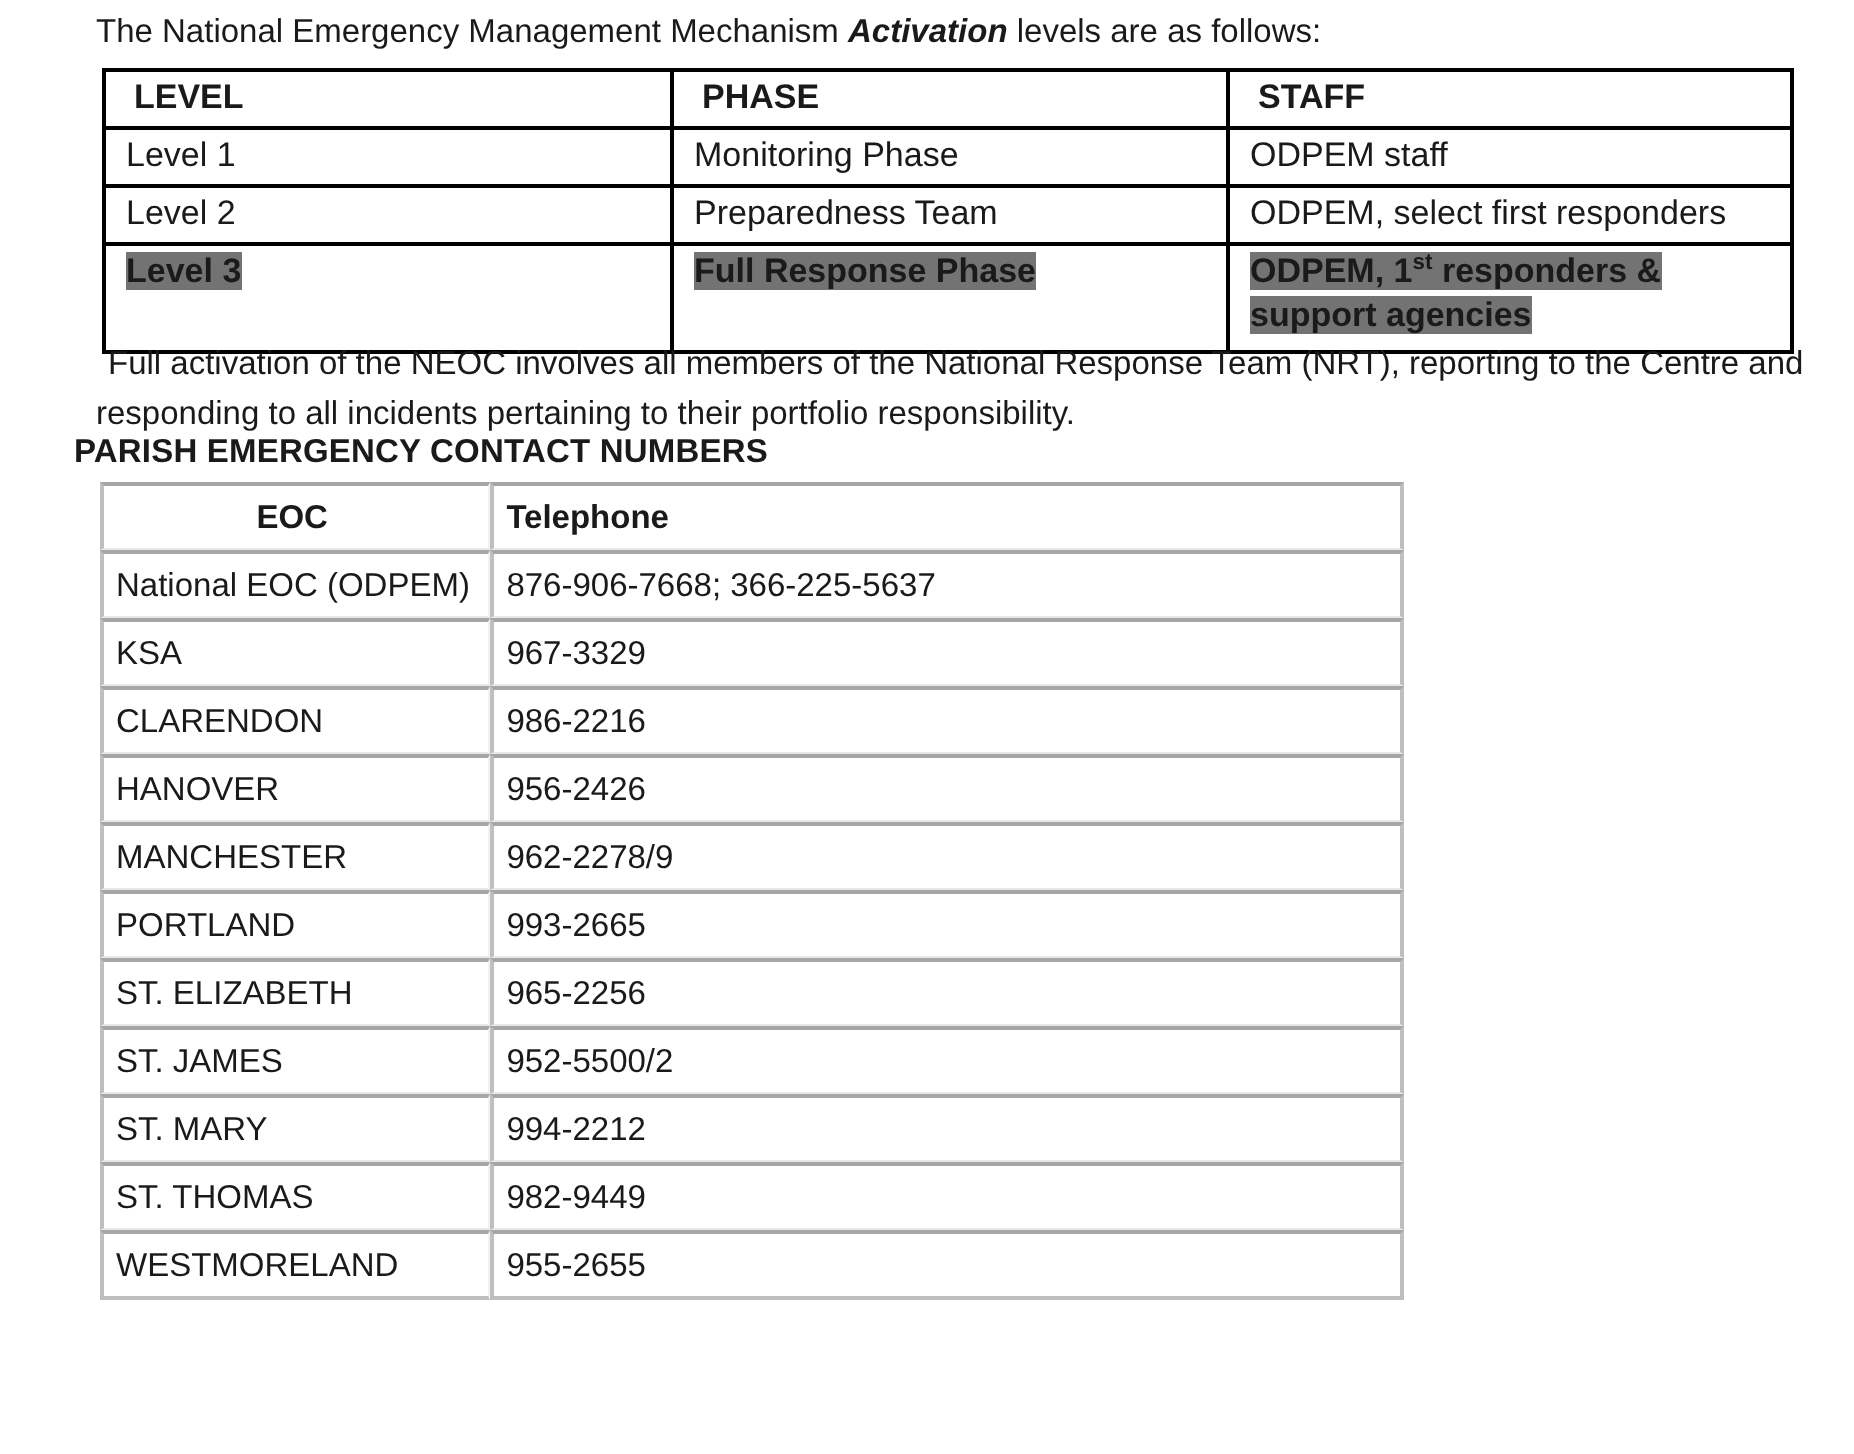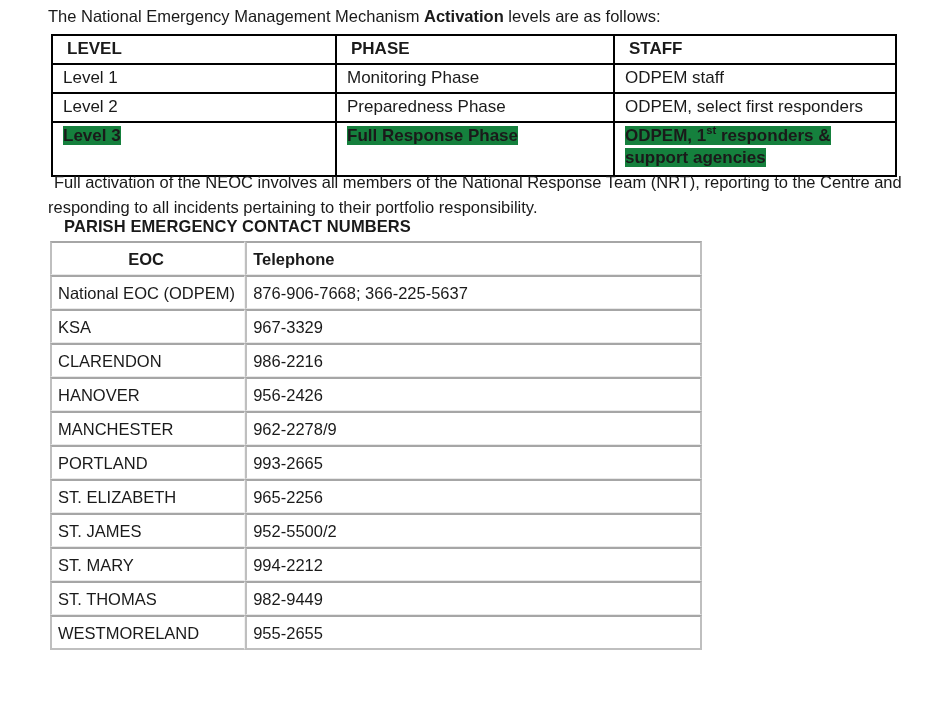--- a/index.html
+++ b/index.html
@@ -26,21 +26,21 @@
   
   .intro-line {
     position: absolute;
     left: 48px;
     top: 5px;
     width: 860px;
     font-size: 16.5px;
     line-height: 22px;
     white-space: nowrap;
   }
-  .intro-line b { font-weight: bold; }
+  .intro-line b { font-weight: bold; font-style: italic; }
 
   
   .activation-table {
     position: absolute;
     left: 51px;
     top: 34px;
     width: 844px;
     border-collapse: collapse;
     table-layout: fixed;
     font-size: 17px;
@@ -57,21 +57,21 @@
   .activation-table .col-staff  { width: 282px; }
 
   .activation-table .hdr-cell {
     font-weight: bold;
     padding-left: 14px;
   }
   .activation-table tr.row-level3 td {
     height: 48px;
   }
   .hl {
-    background: #15803d;
+    background: #737373;
     font-weight: bold;
   }
   sup {
     font-size: 0.66em;
     vertical-align: super;
     line-height: 0;
   }
 
   
   .para {
@@ -81,21 +81,21 @@
     width: 855px;
     font-size: 16.5px;
     line-height: 25px;
     text-align: left;
   }
   .para .indent { padding-left: 6px; }
 
   
   .section-heading {
     position: absolute;
-    left: 64px;
+    left: 37px;
     top: 217px;
     font-size: 16.5px;
     font-weight: bold;
     letter-spacing: 0.1px;
     white-space: nowrap;
   }
 
   
   .parish-table {
     position: absolute;
@@ -156,21 +156,21 @@
         <td class="hdr-cell">PHASE</td>
         <td class="hdr-cell">STAFF</td>
       </tr>
       <tr>
         <td>Level 1</td>
         <td>Monitoring Phase</td>
         <td>ODPEM staff</td>
       </tr>
       <tr>
         <td>Level 2</td>
-        <td>Preparedness Phase</td>
+        <td>Preparedness Team</td>
         <td>ODPEM, select first responders</td>
       </tr>
       <tr class="row-level3">
         <td><span class="hl">Level 3</span></td>
         <td><span class="hl">Full Response Phase</span></td>
         <td><span class="hl"><span>ODPEM, 1</span><sup>st</sup><span> responders &amp;</span></span><br><span class="hl">support agencies</span></td>
       </tr>
     </tbody>
   </table>
 

